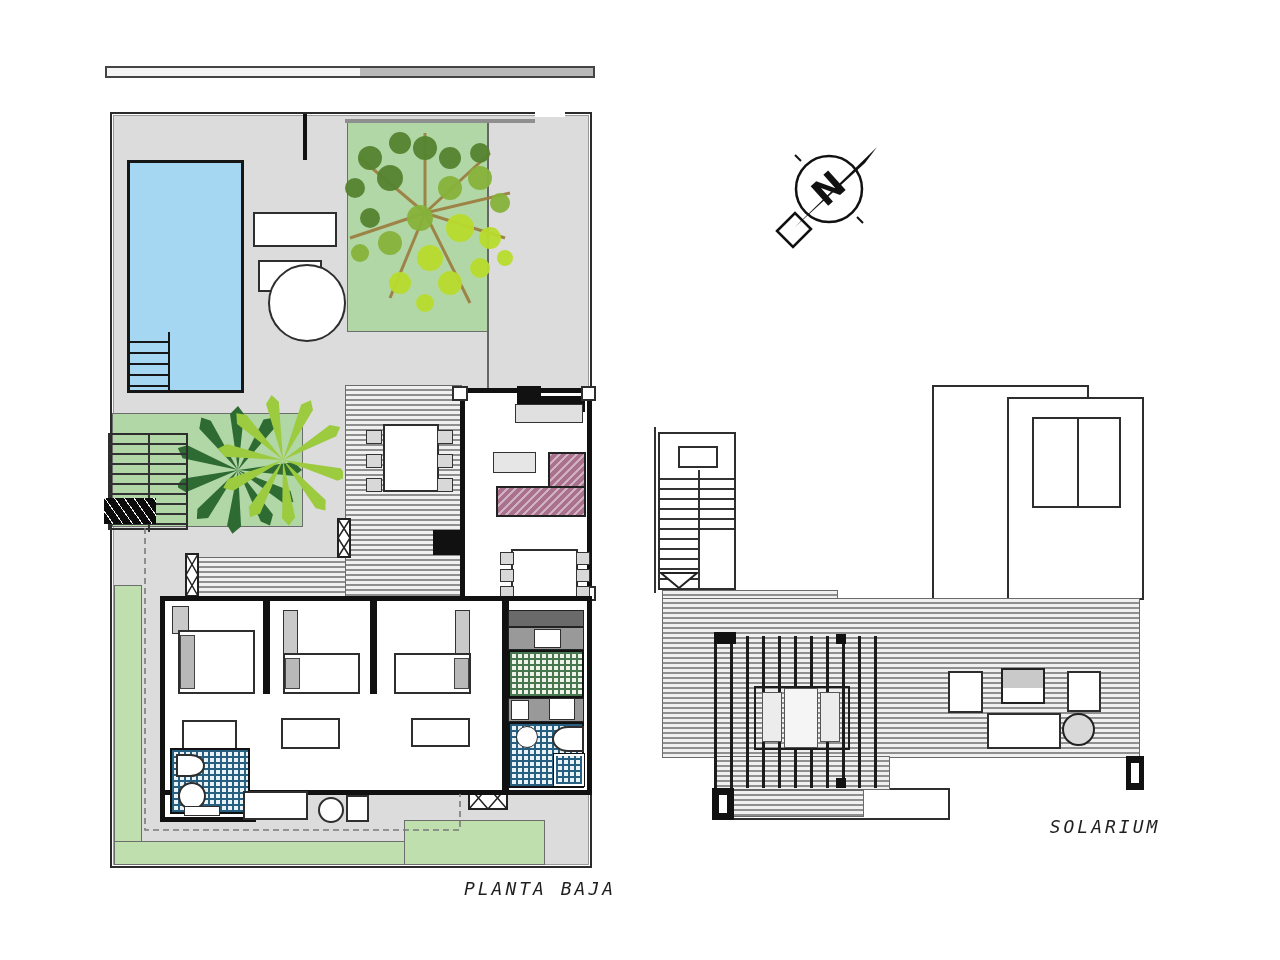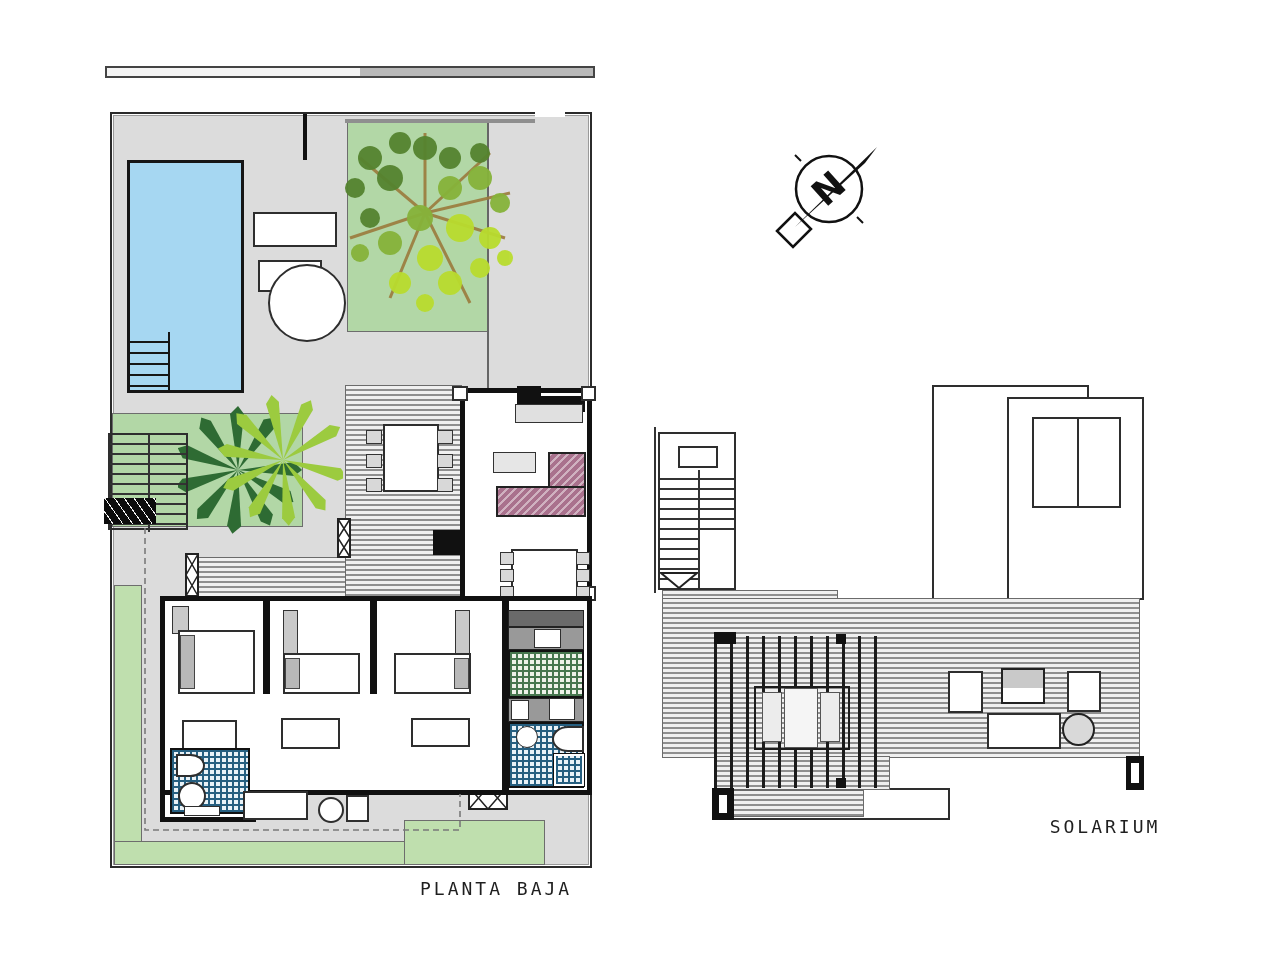--- a/index.html
+++ b/index.html
@@ -1,19 +1,19 @@
 <!DOCTYPE html>
 <html style="--plot-gray: #dcdcdc; --outline: #2b2b2b; --pool-blue: #a6d7f2; --lawn-green: #b2d7a6; --lawn-green-2: #bfdfae; --deck-light: #f0f0f0; --deck-dark: #8f8f8f; --wall-black: #111111; --sofa-mauve: #a9718d; --tile-green: #47774f; --tile-green-bg: #eef2e9; --tile-blue: #265f80; --tile-blue-bg: #e9f2f7; --furniture-gray: #d6d6d6; --counter-gray: #999999; --counter-dark: #6a6a6a; --ink: #1f1f1f; --tree-dark: #55832f; --tree-mid: #86b33a; --tree-light: #b9dc2e; --branch: #9b7b3c; --palm-dark: #2e6b33; --palm-light: #9ccb3f;"><head>
 <meta charset="utf-8">
 <style>
   html,body{margin:0;padding:0;background:#fff;}
   .stage{position:relative;width:1280px;height:960px;background:#fff;overflow:hidden;
          font-family:"DejaVu Sans Mono", monospace;}
   .abs{position:absolute;box-sizing:border-box;}
-  .group{position:absolute;inset:0;}
+  .group{position:absolute;inset:0;font-style:italic;}
   
   .plot{background:var(--plot-gray);border:2px solid var(--outline);box-shadow:inset 0 0 0 1px #fff, inset 0 0 0 2px #9a9a9a;}
   .lawn{background:var(--lawn-green);border:1px solid #6d6d6d;}
   .lawn2{background:var(--lawn-green-2);border:1px solid #6d6d6d;}
   .pool{background:var(--pool-blue);border:3px solid #161616;}
   .pool-steps{position:absolute;left:0;bottom:0;width:38px;height:58px;border-right:2px solid #161616;
       background:repeating-linear-gradient(180deg,transparent 0 9px,#161616 9px 11px);}
   .white-box{background:#fff;border:2px solid #2e2e2e;}
   .gray-box{background:var(--furniture-gray);border:1px solid #333;}
   .deck{background:repeating-linear-gradient(180deg,var(--deck-light) 0 3px,var(--deck-dark) 3px 5px);border:1px solid #6b6b6b;}
@@ -231,21 +231,21 @@
     <div class="abs white-box" style="left:243px;top:791px;width:65px;height:29px;"></div>
     <div class="abs white-box" style="left:318px;top:797px;width:26px;height:26px;border-radius:50%;"></div>
     <div class="abs white-box" style="left:346px;top:795px;width:23px;height:27px;"></div>
 
     <svg class="abs" style="left:0;top:0;" width="700" height="960" viewBox="0 0 700 960">
       <polyline points="145,528 145,830 460,830 460,794" fill="none" stroke="#7a7a7a" stroke-width="1.6" stroke-dasharray="6 4"></polyline>
     </svg>
 
     <div class="abs" style="left:535px;top:110px;width:30px;height:7px;background:#fff;"></div>
 
-    <div class="abs label" style="left:420px;top:878px;width:240px;text-align:left;">PLANTA BAJA</div>
+    <div class="abs label" style="left:420px;top:878px;width:240px;text-align:center;">PLANTA BAJA</div>
   </div>
 
   <div class="group">
 
     <div class="abs white-box" style="left:932px;top:385px;width:157px;height:215px;"></div>
     <div class="abs white-box" style="left:1007px;top:397px;width:137px;height:203px;"></div>
     <div class="abs white-box" style="left:1032px;top:417px;width:89px;height:91px;">
       <div class="abs" style="left:50%;top:0;width:2px;height:100%;background:#2e2e2e;"></div>
     </div>
 

